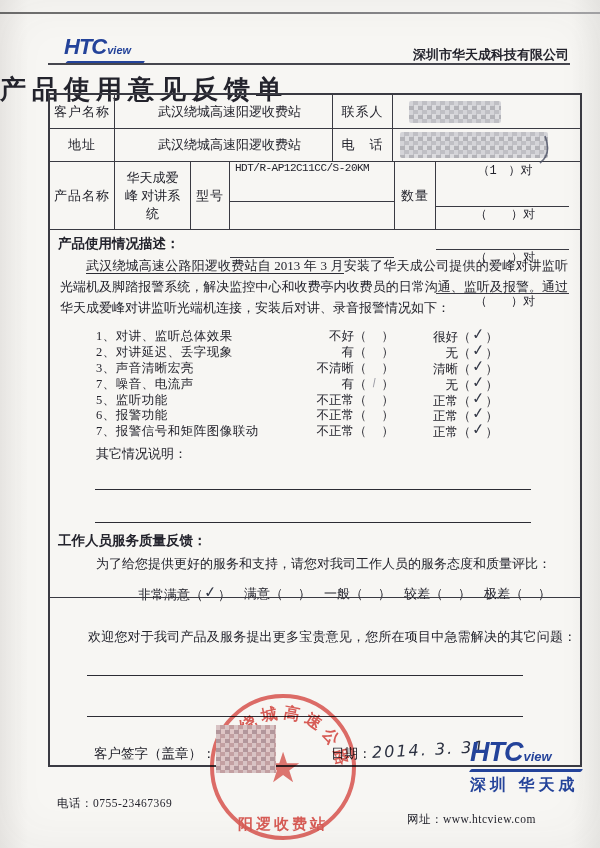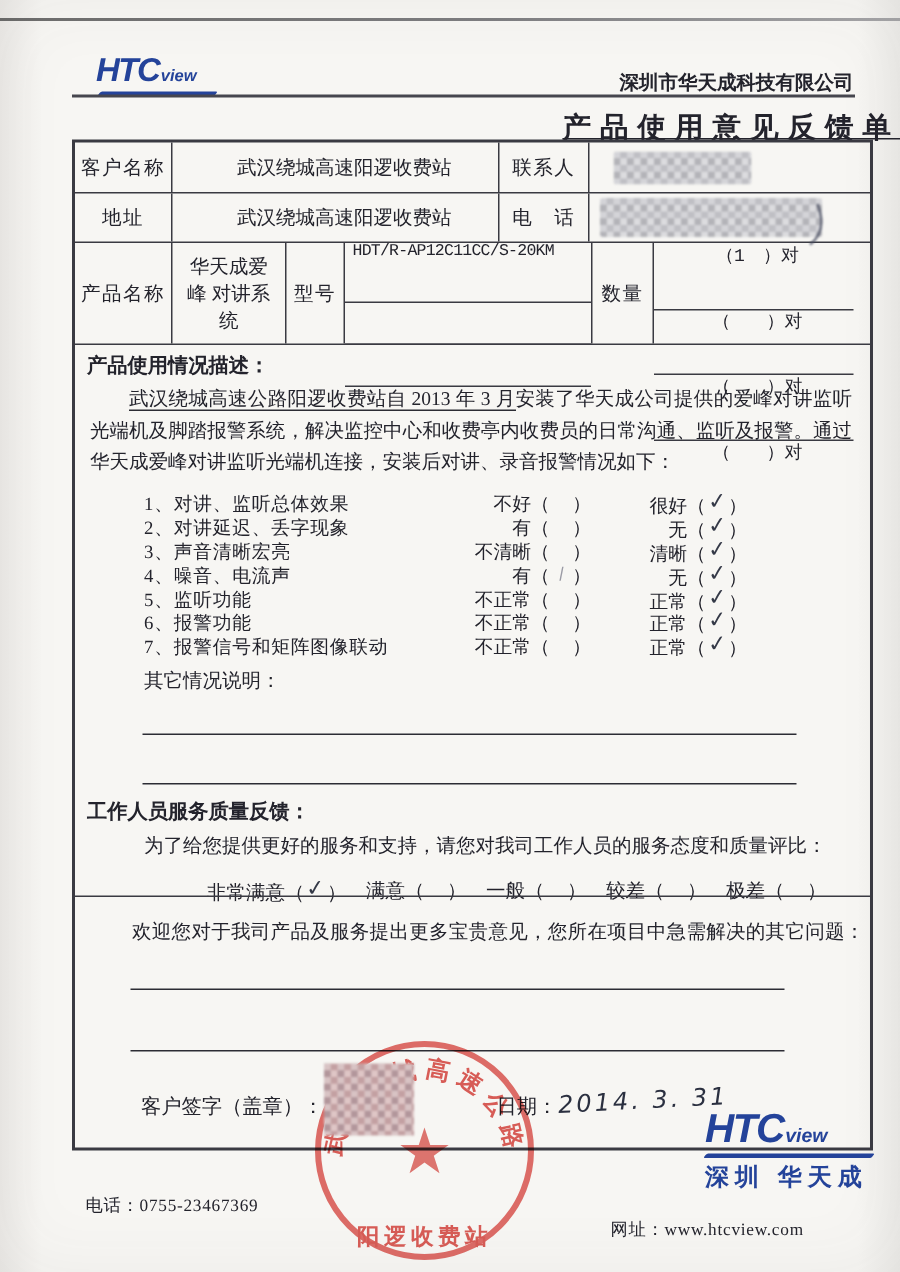--- a/index.html
+++ b/index.html
@@ -24,22 +24,22 @@
   .logo-top .logo-view { font-size:11px; }
   .logo-top .logo-swoosh { width:78px; margin-top:1px; margin-left:2px; }
   .logo-bottom { left:470px; top:737px; }
   .logo-bottom .logo-htc { font-size:27px; }
   .logo-bottom .logo-view { font-size:13px; }
   .logo-bottom .logo-swoosh { width:112px; margin-top:1px; }
   .logo-caption { font-size:16px; font-weight:700; letter-spacing:4px; margin-top:3px; color:#24439a; font-family:"Liberation Sans",sans-serif; }
 
   .company-name { position:absolute; right:31px; top:46px; font-size:13px; font-weight:700; }
   .header-rule { position:absolute; left:48px; top:63px; width:522px; height:2px; background:#46464e; }
-  .doc-title { position:absolute; left:0; top:72px; width:100%; text-align:right;
-    font-size:19px; font-weight:700; letter-spacing:6px;text-decoration:underline; }
+  .doc-title { position:absolute; left:0; top:72px; width:100%; text-align:left;
+    font-size:26px; font-weight:700; letter-spacing:6px; }
 
   
   .form-table { position:absolute; left:48px; top:93px; width:534px; border:2px solid #3a3a42; font-size:13px; }
   .tr { display:flex; border-top:1px solid #3a3a42; }
   .tr:first-child { border-top:none; }
   .td { border-left:1px solid #3a3a42; display:flex; align-items:center; justify-content:center; }
   .td:first-child { border-left:none; }
   .h33 { height:33px; } .h68 { height:68px; }
   .w64{width:64px;} .w218{width:218px;padding-left:12px;} .w60{width:60px;} .w177{width:177px;}
   .w76{width:76px;} .w39{width:39px;} .w165{width:165px;} .w41{width:41px;} .w134{width:134px;}
@@ -52,21 +52,21 @@
 
   .mosaic { background-image:conic-gradient(#bfbfc4 25%, #dcdcdf 25% 50%, #b3b3b8 50% 75%, #d4d4d8 75%);
     background-size:9px 9px; filter:blur(.7px); border-radius:2px; }
   .mosaic-contact { width:92px; height:22px; margin-right:52px; }
   .mosaic-phone { width:148px; height:26px; margin-right:14px; position:relative; }
   .pen-arc { position:absolute; right:-8px; bottom:-6px; }
 
   
   .box { border-top:1px solid #3a3a42; display:block; }
   .box-desc { height:368px; padding:5px 10px 0 8px; }
-  .box-sugg { height:168px; position:relative; padding-top:14px; }
+  .box-sugg { height:168px; position:relative; padding-top:30px; }
   .sec-heading { font-weight:700; font-size:13.5px; }
   .para { margin-top:2px; font-size:13px; line-height:21px; text-align:justify; text-indent:2em; padding:0 2px; }
   .u { border-bottom:1px solid #2c2c34; }
 
   .checklist { margin:11px 72px 0 38px; }
   .cl-row { display:flex; align-items:center; height:15.8px; font-size:12.5px; }
   .cl-label { flex:1; letter-spacing:.5px; }
   .cl-neg { width:112px; text-align:right; white-space:nowrap; }
   .cl-pos { width:104px; text-align:right; white-space:nowrap; }
   .mark { display:inline-block; width:15px; text-align:center; font-size:15px; font-weight:700;
@@ -176,21 +176,21 @@
           <span class="cl-label">2、对讲延迟、丢字现象</span>
           <span class="cl-neg"><span>有</span><span>（</span><span class="mark mark-faint"></span><span>）</span></span>
           <span class="cl-pos"><span>无</span><span>（</span><span class="mark">✓</span><span>）</span></span>
         </div>
         <div class="cl-row">
           <span class="cl-label">3、声音清晰宏亮</span>
           <span class="cl-neg"><span>不清晰</span><span>（</span><span class="mark mark-faint"></span><span>）</span></span>
           <span class="cl-pos"><span>清晰</span><span>（</span><span class="mark">✓</span><span>）</span></span>
         </div>
         <div class="cl-row">
-          <span class="cl-label">4、噪音、电流声</span>
+          <span class="cl-label">7、噪音、电流声</span>
           <span class="cl-neg"><span>有</span><span>（</span><span class="mark mark-faint">∕</span><span>）</span></span>
           <span class="cl-pos"><span>无</span><span>（</span><span class="mark">✓</span><span>）</span></span>
         </div>
         <div class="cl-row">
           <span class="cl-label">5、监听功能</span>
           <span class="cl-neg"><span>不正常</span><span>（</span><span class="mark mark-faint"></span><span>）</span></span>
           <span class="cl-pos"><span>正常</span><span>（</span><span class="mark">✓</span><span>）</span></span>
         </div>
         <div class="cl-row">
           <span class="cl-label">6、报警功能</span>

